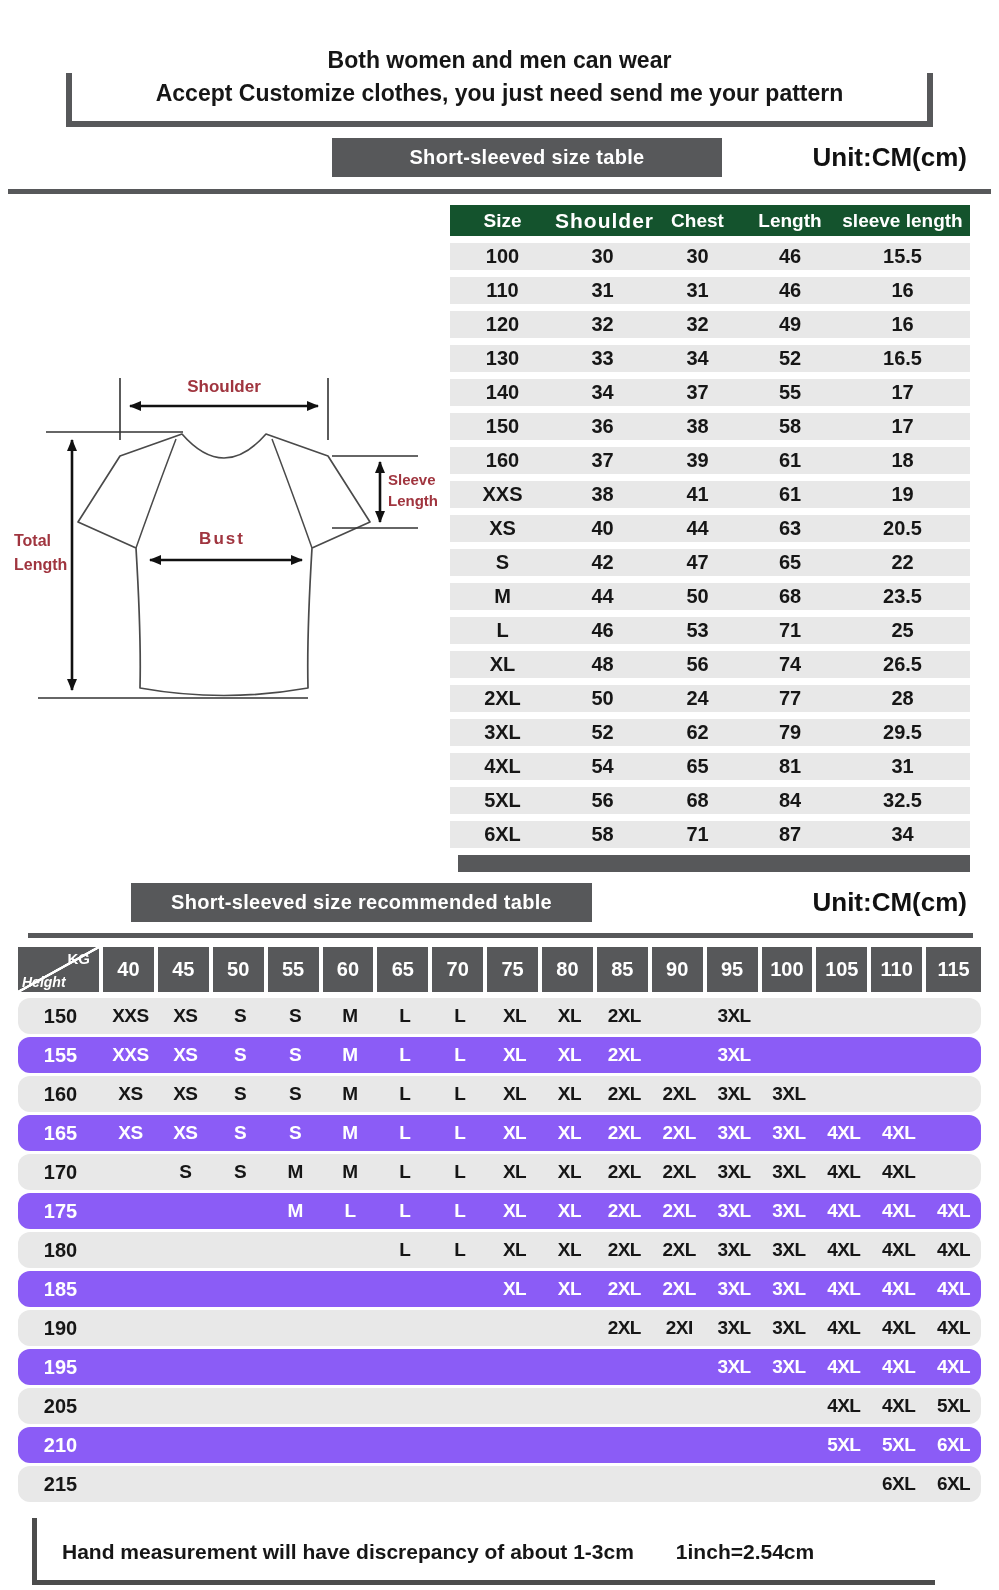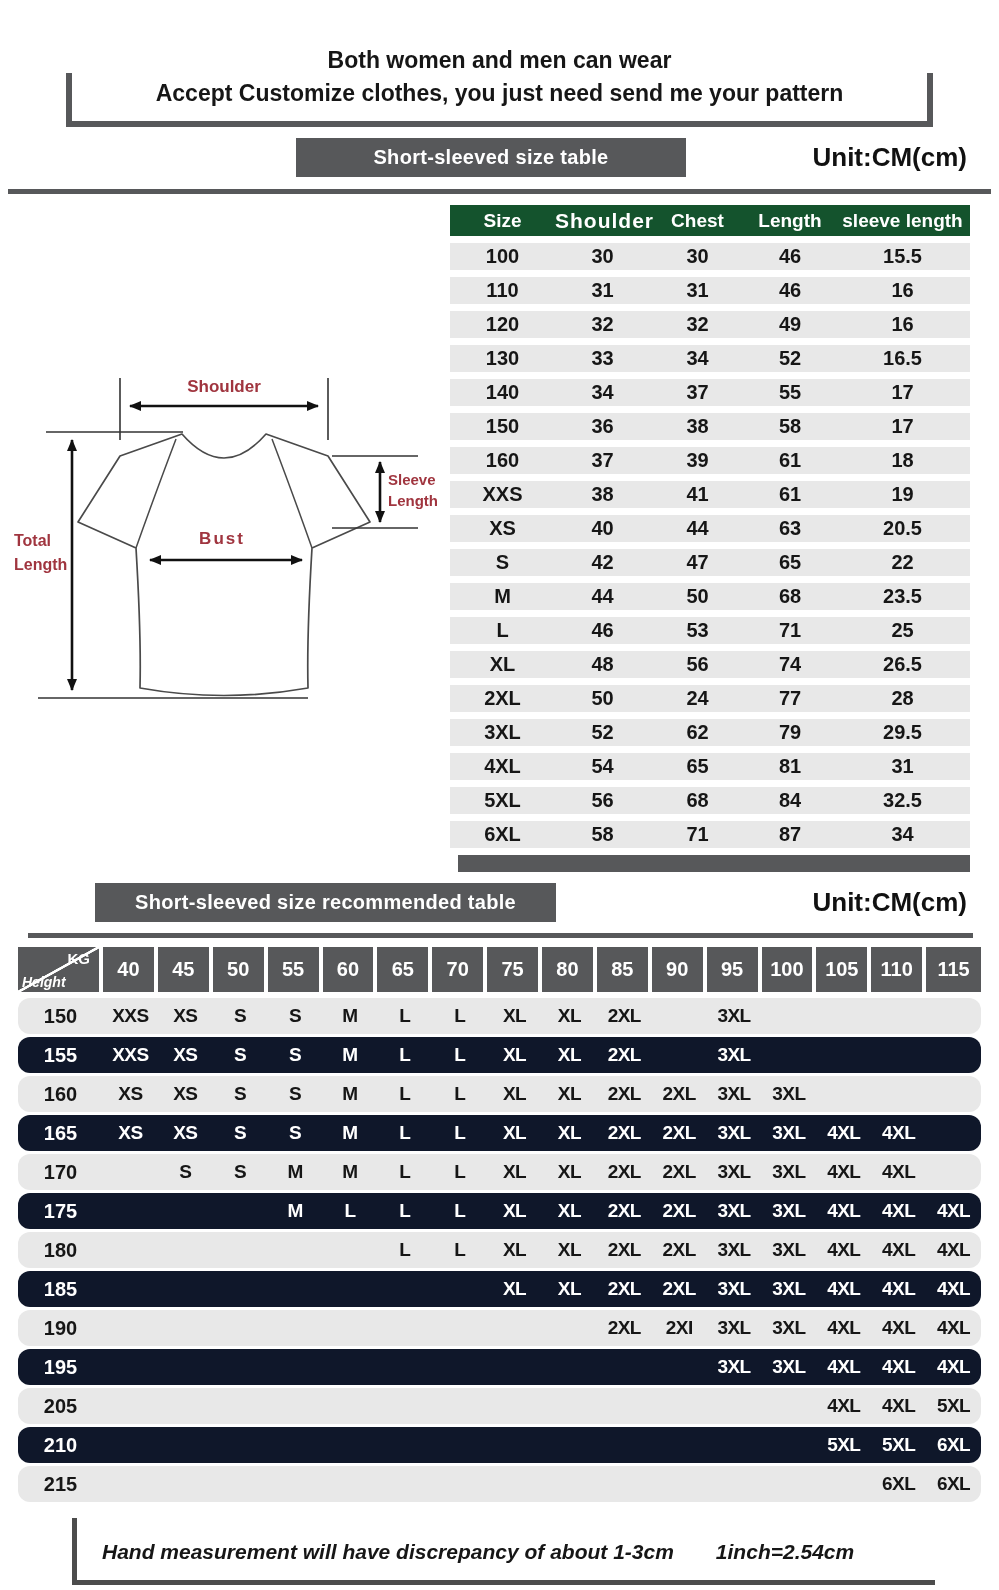--- a/index.html
+++ b/index.html
@@ -15,21 +15,21 @@
     text-align:center; font-size:23px; line-height:1.42;
     border-bottom:6px solid #57585a;
   }
   .hero::before, .hero::after {
     content:""; position:absolute; bottom:0; width:6px; height:48px; background:#57585a;
   }
   .hero::before { left:0; }
   .hero::after  { right:0; }
 
   
-  .banner-row { display:flex; align-items:center; margin-top:11px; }
+  .banner-row { display:flex; align-items:center; margin-top:11px;padding-left:36px; }
   .banner {
     background:#57585a; color:#fff; text-align:center;
     font-size:20px; padding:8px 0; letter-spacing:.3px;
   }
   .banner.first  { width:390px; margin-left:296px; }
   .banner.second { width:461px; margin-left:95px; }
   .unit { margin-left:auto; margin-right:32px; font-size:26px; color:#111; }
 
   .divider  { height:5px; background:#57585a; border:0; margin:12px 8px 0; }
   .divider2 { height:5px; background:#57585a; border:0; margin:11px 26px 0 28px; }
@@ -62,29 +62,29 @@
   .rc-corner {
     position:relative; background:#57585a; border-right:4px solid #fff;
     background-image:linear-gradient(to bottom right,
       transparent calc(50% - 1.6px), #fff calc(50% - 1px),
       #fff calc(50% + 1px), transparent calc(50% + 1.6px));
   }
   .rc-corner .kg     { position:absolute; top:3px;  right:9px; color:#fff; font-size:15px; }
   .rc-corner .height { position:absolute; bottom:2px; left:4px; color:#fff; font-size:14px;font-style:italic; }
   .rc-row { height:36px; align-items:center; margin-bottom:3px; }
   .rc-row.light { background:#e8e8e8; color:#161616; }
-  .rc-row.dark  { background:#0f172a; color:#fff; }
+  .rc-row.dark  { background:#8b5cf6; color:#fff; }
   .rc-label { text-align:center; font-size:20px; }
   .rc-cell  { text-align:center; font-size:19px; letter-spacing:-0.5px; }
 
   
   .footer {
-    position:relative; margin:16px 64px 0 72px;
+    position:relative; margin:16px 64px 0 32px;
     border-bottom:5px solid #4c4c4c;
-    padding:22px 0 16px 30px; display:flex; align-items:baseline;font-style:italic;
+    padding:22px 0 16px 30px; display:flex; align-items:baseline;
   }
   .footer::before { content:""; position:absolute; left:0; top:0; bottom:0; width:5px; background:#4c4c4c; }
   .footer .note { font-size:21px; }
   .footer .conv { font-size:21px; margin-left:42px; }
 
   
   .red-label { fill:#a0353f; font-family:"Liberation Sans",sans-serif; font-weight:bold; }
 </style>
 </head>
 <body>

